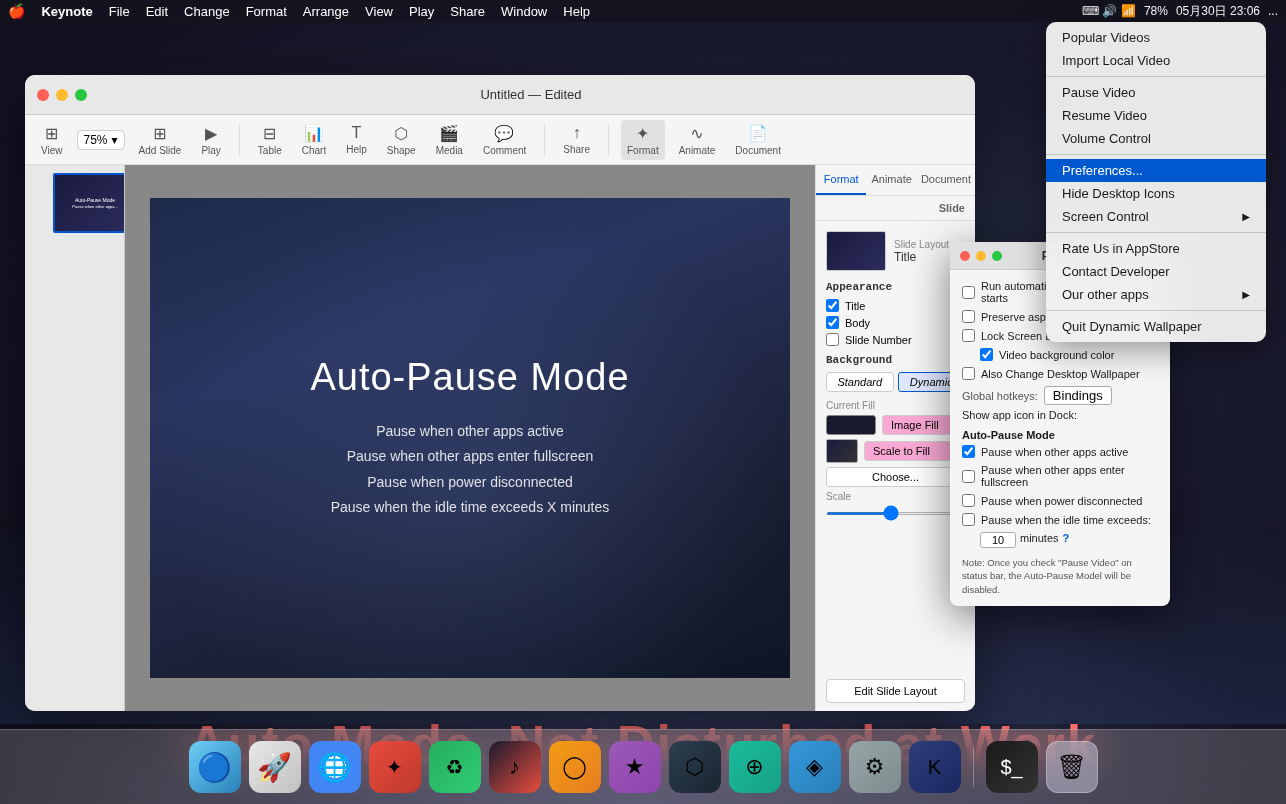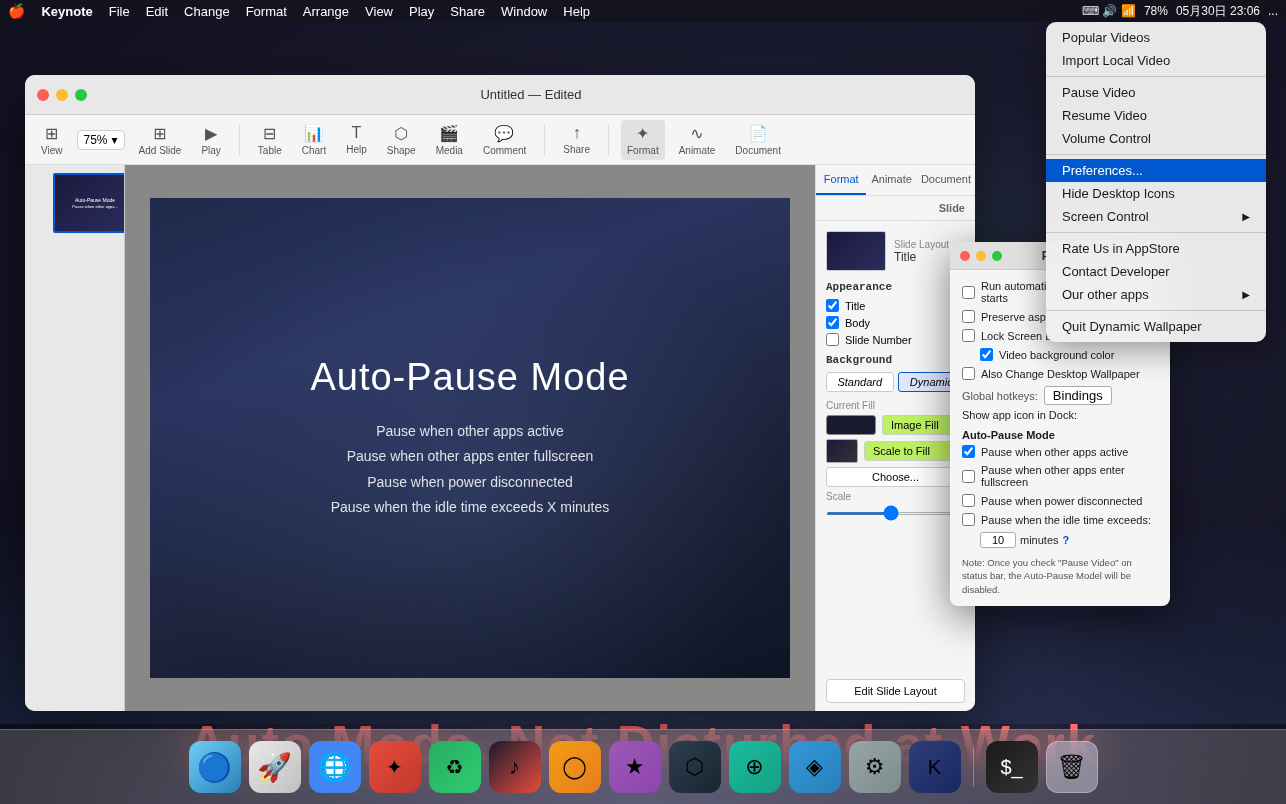--- a/index.html
+++ b/index.html
@@ -362,21 +362,21 @@
       align-items: center;
       gap: 6px;
       margin-bottom: 4px;
     }
     .fill-select {
       flex: 1;
       font-size: 11px;
       padding: 2px 4px;
       border: 1px solid #ccc;
       border-radius: 3px;
-      background: #bef264;
+      background: #f9a8d4;
     }
     .scale-row {
       display: flex;
       align-items: center;
       gap: 4px;
       margin-bottom: 4px;
     }
     .scale-input {
       width: 45px;
       font-size: 11px;
@@ -823,21 +823,21 @@
       <span>Pause when other apps enter fullscreen</span>
     </div>
     <div class="prefs-checkbox-row">
       <input type="checkbox" style="">
       <span>Pause when power disconnected</span>
     </div>
     <div class="prefs-checkbox-row">
       <input type="checkbox" style="">
       <span>Pause when the idle time exceeds:</span>
     </div>
-    <div style="display:flex;align-items:center;gap:4px;padding-left:18px;margin-bottom:0;">
+    <div style="display:flex;gap:4px;padding-left:18px;margin-bottom:0;">
       <input type="text" class="prefs-number-input" value="10" style="">
       <span>minutes</span>
       <span style="cursor:pointer;color:#0058d0;font-weight:600;">?</span>
     </div>
 
     <div class="prefs-note">Note: Once you check "Pause Video" on status bar, the Auto-Pause Model will be disabled.</div>
   </div>
 </div>
 
 <div class="bottom-text">Auto Mode, Not Disturbed at Work</div>

